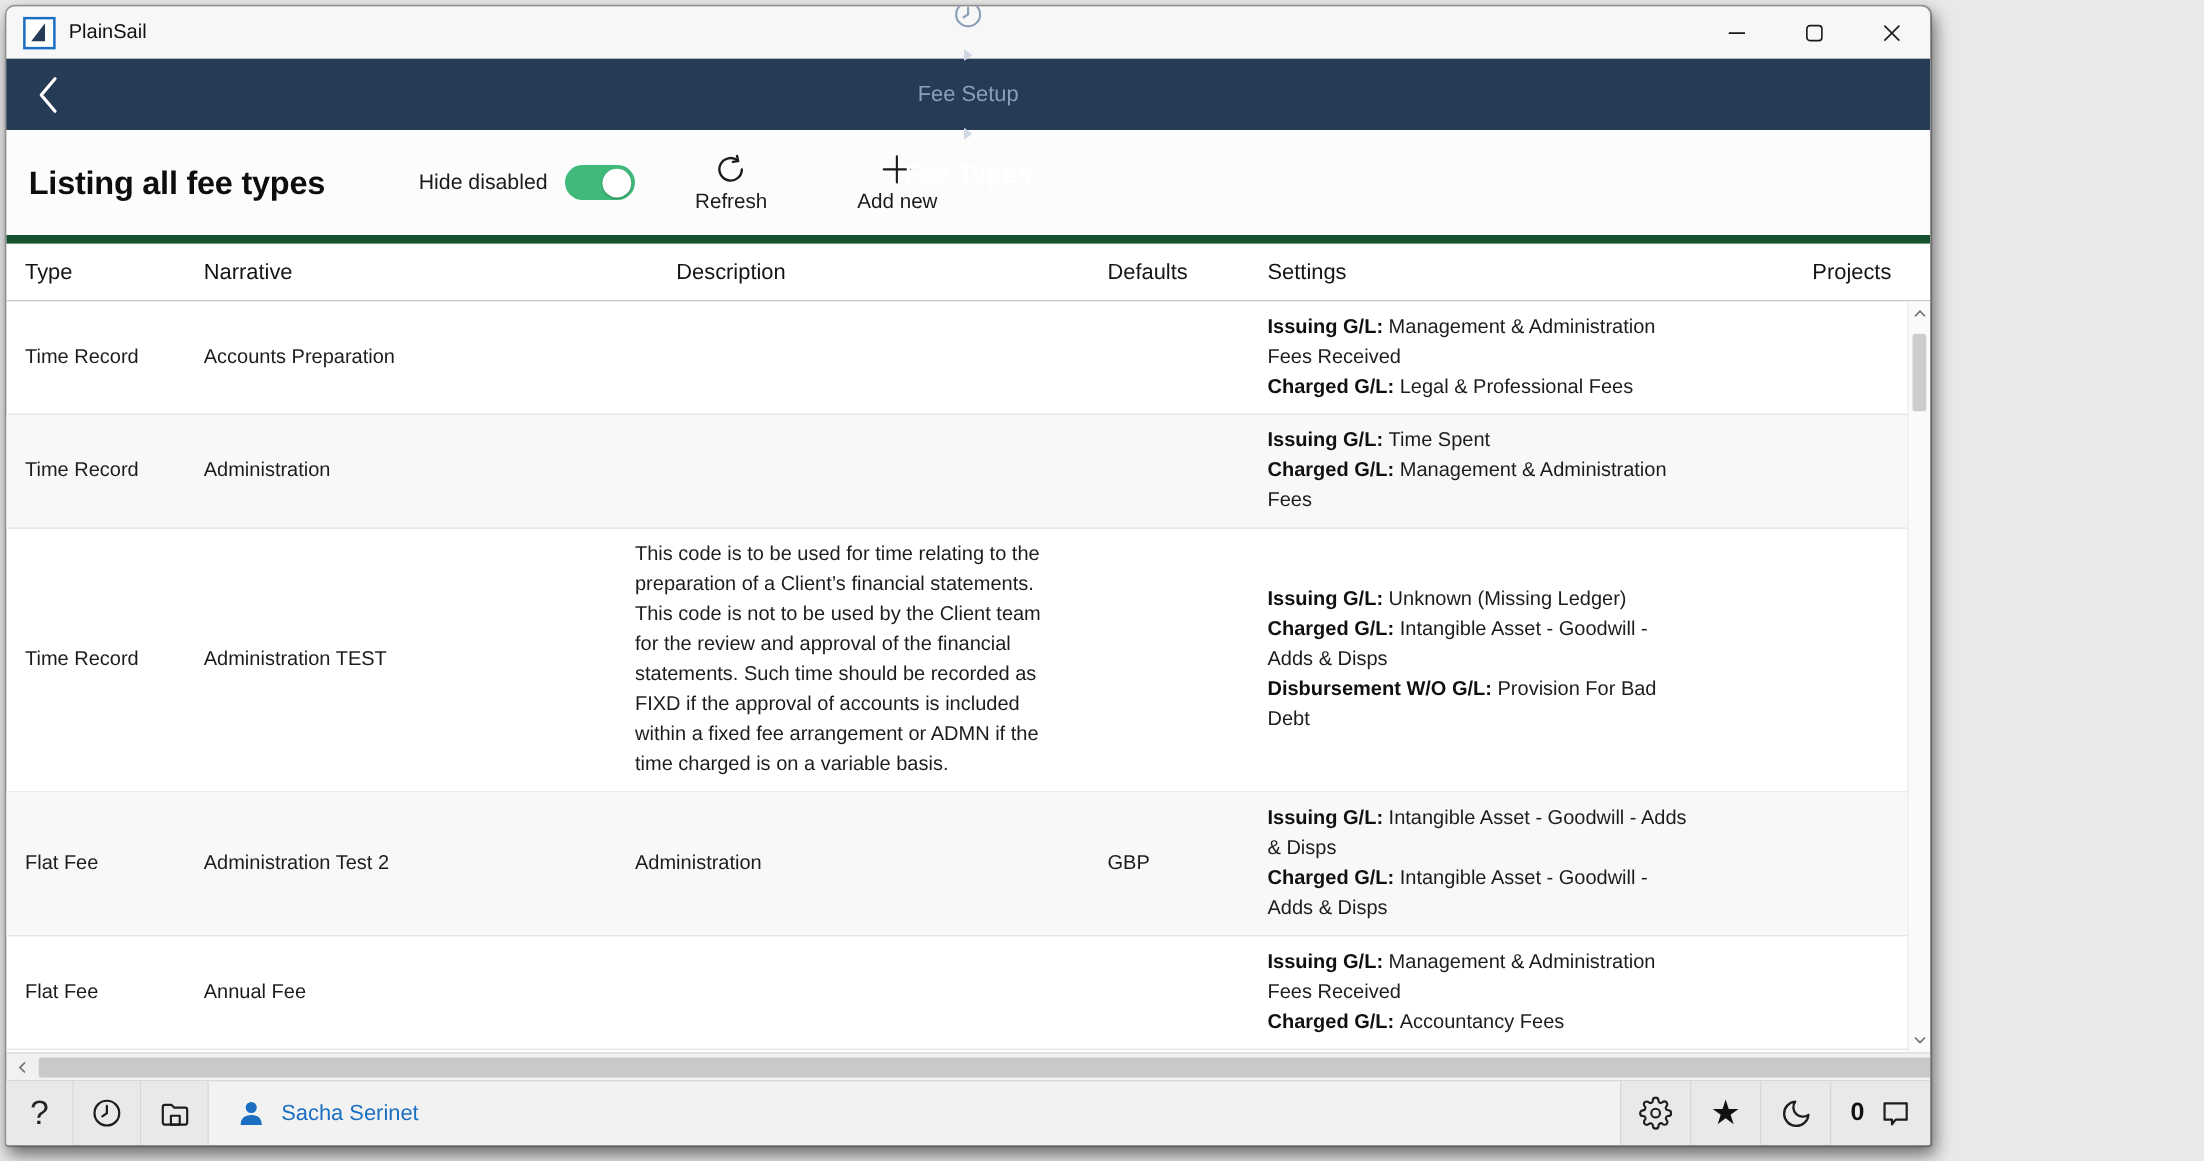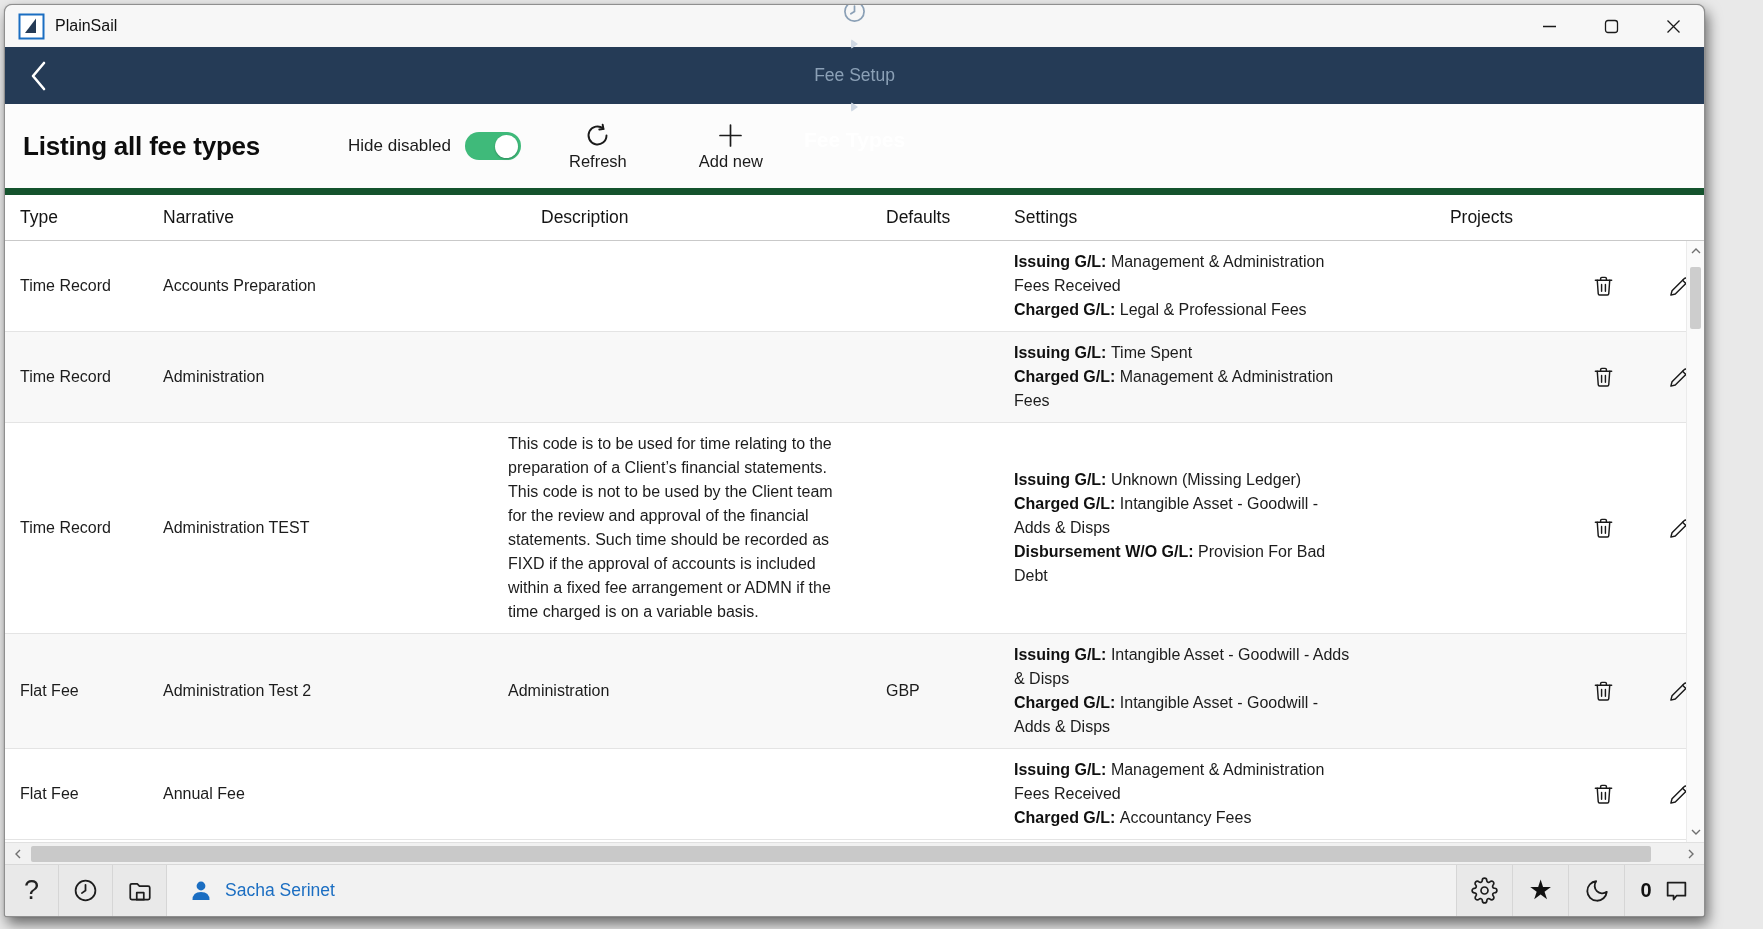--- a/index.html
+++ b/index.html
@@ -1,18 +1,18 @@
 <!DOCTYPE html>
 <html style="--navy: #253B56; --green: #3FBA7A; --blue: #1B6EC2;"><head>
 <meta charset="utf-8">
 <style>
   html,body{margin:0;padding:0;width:1763px;height:929px;background:#e9e9e9;overflow:hidden;
     font-family:"Liberation Sans","DejaVu Sans",sans-serif;-webkit-font-smoothing:antialiased;}
   *{box-sizing:border-box;}
-  #window{position:absolute;left:4px;top:4px;width:1701px;height:913px;background:#a3a3a3;
+  #window{position:absolute;left:4px;top:4px;width:1541px;height:913px;background:#a3a3a3;
     border:1px solid #8f8f8f;border-radius:8px 8px 3px 3px;overflow:hidden;display:flex;flex-direction:column;
     box-shadow:3px 7px 14px rgba(0,0,0,.55), 0 0 1px rgba(0,0,0,.4);}
   
   .titlebar{height:42px;background:#f7f7f7;display:flex;align-items:center;flex:none;}
   .appicon{width:27px;height:27px;margin-left:13px;flex:none;}
   .apptitle{margin-left:10px;font-size:16px;color:#111;}
   .wincontrols{margin-left:auto;display:flex;height:100%;}
   .winbtn{width:62px;height:100%;display:flex;align-items:center;justify-content:center;}
   
   .navbar{height:57px;background:var(--navy,#253B56);display:flex;align-items:center;position:relative;flex:none;}
@@ -23,21 +23,21 @@
   .crumb-sep{width:0;height:0;border-left:7px solid #cfd8e3;border-top:5.5px solid transparent;border-bottom:5.5px solid transparent;border-radius:2px;}
   
   .toolbar{height:91px;background:#fcfcfc;display:flex;align-items:center;border-bottom:7px solid #14532d;flex:none;}
   .pagetitle{margin-left:18px;font-size:26px;font-weight:700;color:#0d0d0d;letter-spacing:-.2px;white-space:nowrap;width:302px;flex:none;}
   .searchbox{width:925px;height:50px;background:#f0f0f0;border-radius:4px;display:flex;align-items:center;flex:none;}
   .searchbox .mag{margin-left:16px;flex:none;}
   .caret{width:1.5px;height:22px;background:#444;margin-left:12px;flex:none;}
   .searchbox input{border:none;outline:none;background:transparent;font-family:inherit;font-size:17px;color:#333;
     margin-left:3px;flex:1;height:100%;}
   .searchbox input::placeholder{color:#9a9a9a;}
-  .hide-disabled{margin-left:23px;display:flex;align-items:center;gap:14px;flex:none;}
+  .hide-disabled{margin-left:10px;display:flex;align-items:center;gap:14px;flex:none;}
   .hd-label{font-size:17px;color:#1b1b1b;white-space:nowrap;}
   .toggle{width:56px;height:28px;border-radius:14px;background:#c7c7c7;position:relative;flex:none;}
   .toggle.on{background:var(--green,#3FBA7A);}
   .toggle .knob{position:absolute;top:2.5px;left:3px;width:23px;height:23px;border-radius:50%;background:#fff;box-shadow:0 1px 2px rgba(0,0,0,.25);}
   .toggle.on .knob{left:auto;right:3px;}
   .toolbtn{display:flex;flex-direction:column;align-items:center;gap:3px;flex:none;}
   .toolbtn .lbl{font-size:16.5px;color:#1b1b1b;white-space:nowrap;}
   .btn-refresh{margin-left:48px;}
   .btn-addnew{margin-left:72px;}
   

